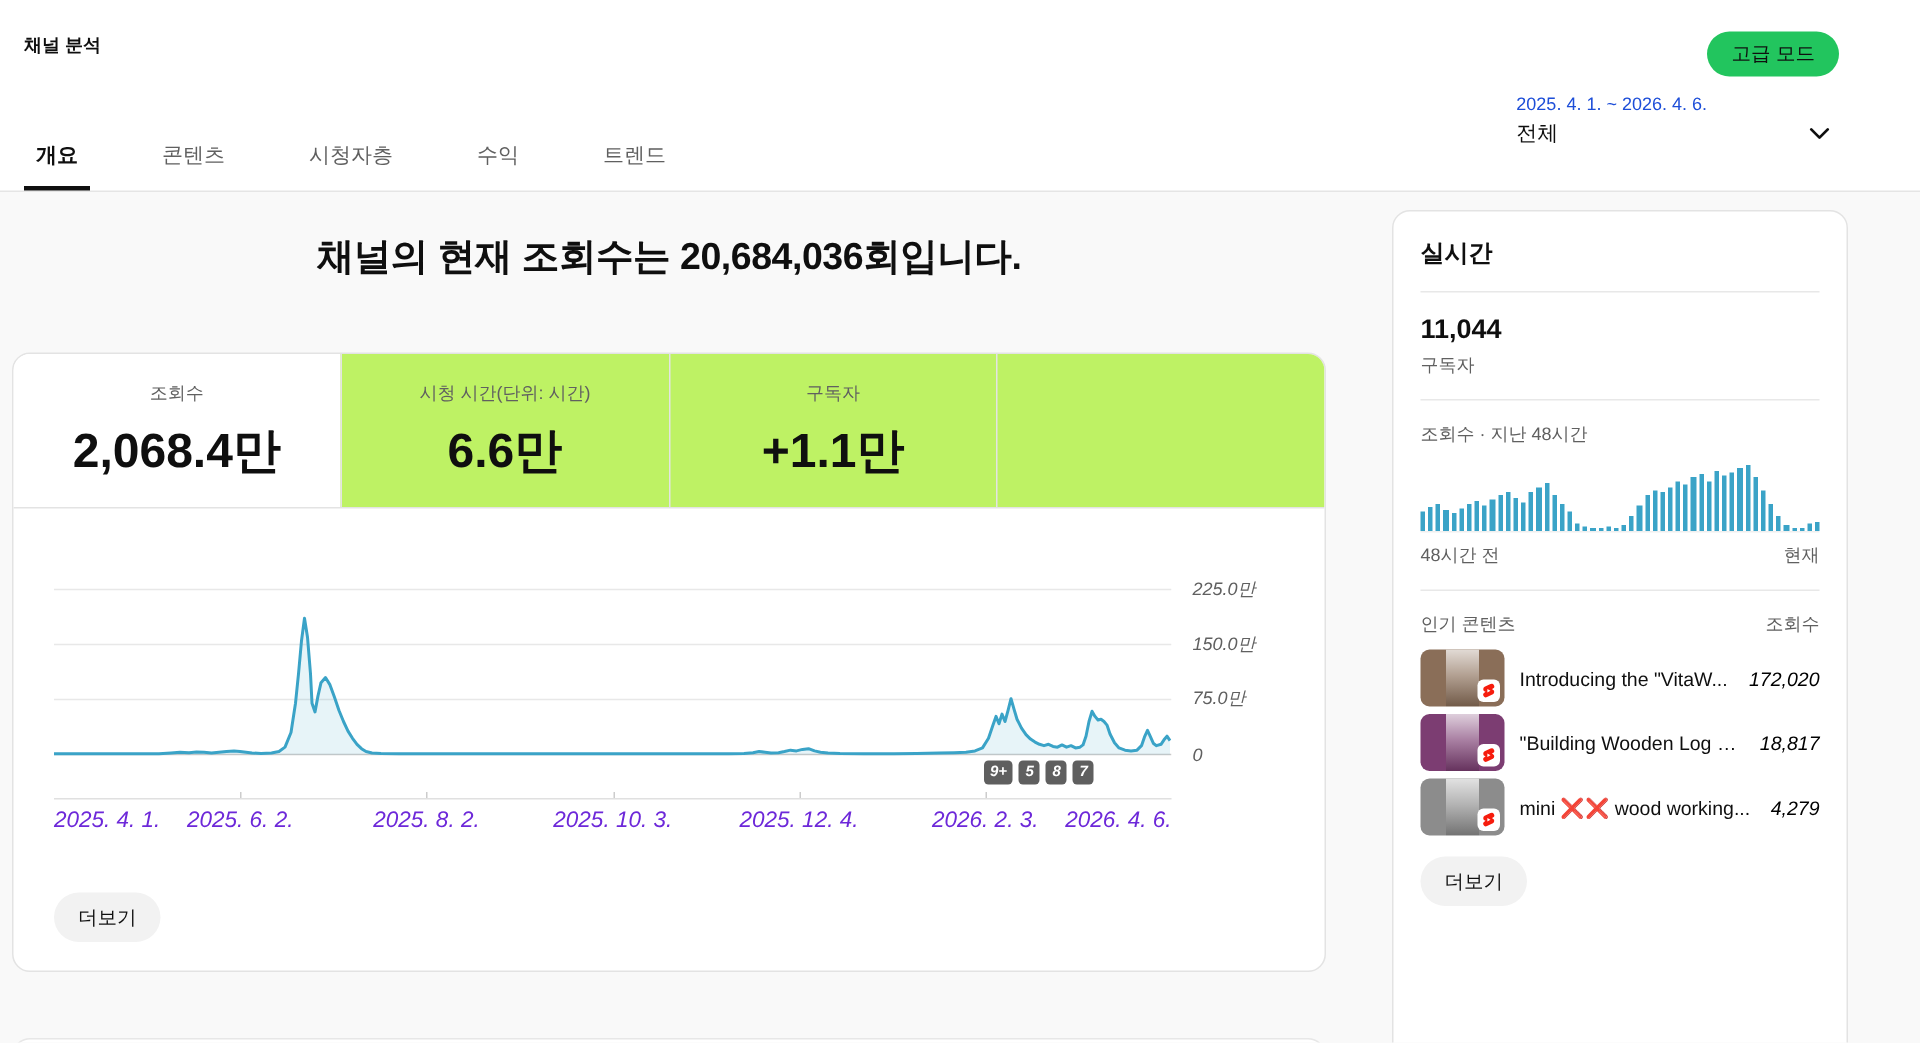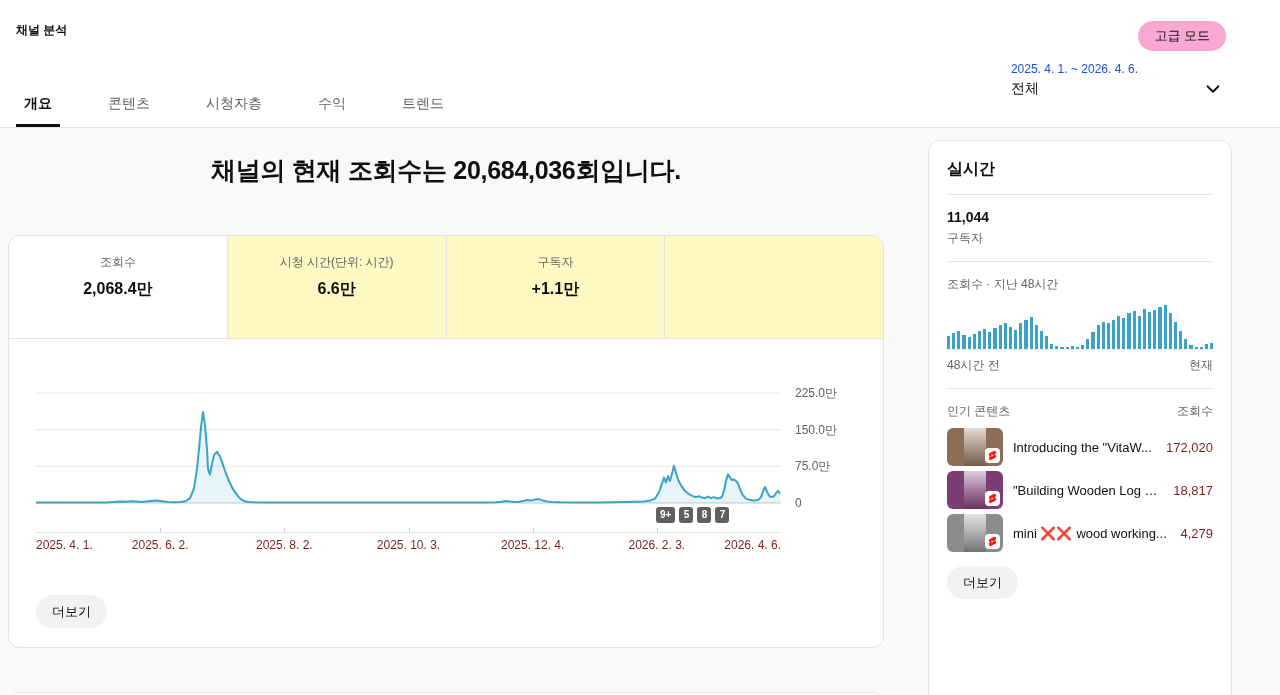--- a/index.html
+++ b/index.html
@@ -6,52 +6,52 @@
   html,body { width:1280px; height:695px; overflow:hidden; }
   body {
     font-family:"Liberation Sans","DejaVu Sans",sans-serif;
     background:#f9f9f9; color:#0f0f0f; position:relative;
   }
   
   .header { position:absolute; top:0; left:0; width:1280px; height:128px;
             background:#ffffff; border-bottom:1px solid #e5e5e5; z-index:2; }
   .page-title { position:absolute; left:16px; top:22px; font-size:12px; font-weight:700; }
   .adv-btn { position:absolute; top:21px; right:54px; height:30px; padding:0 16px;
-             background:#f9a8d4; border:none; border-radius:16px;
+             background:#22c55e; border:none; border-radius:16px;
              font-size:13px; font-weight:500; color:#0f0f0f; cursor:pointer;
              font-family:inherit; display:inline-flex; align-items:center; }
   .date-block { position:absolute; top:62px; right:142px; text-align:left; cursor:pointer; }
   .date-range { font-size:12px; color:#1d4ed8; }
   .date-filter { font-size:14px; color:#0f0f0f; margin-top:4px; }
   .chevron { position:absolute; top:78px; right:56px; width:22px; height:22px; cursor:pointer; }
   .tabs { position:absolute; bottom:0; left:16px; display:flex; gap:40px;align-items:center; }
   .tab { font-size:14px; color:#606060; padding:0 8px 14px 8px; cursor:pointer; font-weight:500; }
   .tab.active { color:#0f0f0f; border-bottom:3px solid #0f0f0f; padding-bottom:11px; font-weight:700; }
 
   
   .content { position:absolute; top:128px; left:0; width:1248px; height:567px; background:#f9f9f9; }
   .headline { position:absolute; left:8px; top:26px; width:876px; text-align:center;
               font-size:25px; font-weight:700; letter-spacing:-0.3px; }
 
   .main-card { position:absolute; left:8px; top:107px; width:876px; height:413px;
                background:#fff; border:1px solid #e3e3e3; border-radius:12px; overflow:hidden; }
   .metrics { display:flex; height:103px; border-bottom:1px solid #e3e3e3; }
-  .metric { flex:1; text-align:center; padding-top:18px; background:#fef9c3;
+  .metric { flex:1; text-align:center; padding-top:18px; background:#bef264;
             border-left:1px solid #e3e3e3; cursor:pointer; }
   .metric:first-child { border-left:none; }
   .metric.active { background:#ffffff; }
   .metric .m-label { font-size:12px; color:#606060; }
-  .metric .m-value { font-size:16px; font-weight:700; margin-top:8px; color:#0f0f0f; }
-
-  .chart-wrap { position:relative; margin:42px 0 0 27px; width:745px; height:175px; }
+  .metric .m-value { font-size:32px; font-weight:700; margin-top:8px; color:#0f0f0f; }
+
+  .chart-wrap { position:relative; margin:42px 0 0 27px; width:745px; height:175px;font-style:italic; }
   .ylabel { position:absolute; left:759px; transform:translateY(-50%);
             font-size:12px; color:#606060; white-space:nowrap; }
   .axisline { position:absolute; top:151px; left:0; width:745px; height:1px; background:#e0e0e0; }
   .vtick { position:absolute; top:147px; width:1px; height:4px; background:#cccccc; }
-  .xlabel { position:absolute; top:157px; font-size:12px; color:#7f1d1d; white-space:nowrap; }
+  .xlabel { position:absolute; top:157px; font-size:15px; color:#6d28d9; white-space:nowrap; }
   .badges { position:absolute; top:126px; left:620px; display:flex; gap:4px; }
   .badge { background:#5f5f5f; color:#fff; font-size:10px; font-weight:700;
            padding:3px 4px; border-radius:3px; line-height:1; cursor:pointer; min-width:14px; text-align:center; }
 
   .pill-btn { display:inline-flex; align-items:center; height:33px; padding:0 16px;
               background:#f2f2f2; border:none; border-radius:17px; font-size:13px;
               font-weight:500; color:#0f0f0f; cursor:pointer; font-family:inherit; }
   .main-more { margin:39px 0 0 27px; }
 
   .next-card { position:absolute; left:8px; top:564px; width:876px; height:40px;
@@ -59,38 +59,38 @@
 
   
   .sidebar-card { position:absolute; left:928px; top:12px; width:304px; height:640px;
                   background:#fff; border:1px solid #e3e3e3; border-radius:12px;
                   padding:18px; }
   .rt-title { font-size:16px; font-weight:700; }
   .rt-status { margin-top:9px; display:flex; align-items:center; gap:7px;
                font-size:12px; color:#606060; }
   .rt-dot { width:8px; height:8px; border-radius:50%; background:#3aa3c7; }
   .divider { height:1px; background:#e8e8e8; margin:14px 0; }
-  .rt-num { font-size:14px; font-weight:700; }
+  .rt-num { font-size:18px; font-weight:700; }
   .rt-sub { font-size:12px; color:#606060; margin-top:5px; }
   .rt-btn { margin-top:14px; }
   .rt-bars { display:flex; align-items:flex-end; gap:2px; height:44px; margin-top:13px;
              border-bottom:1px solid #efefef; }
   .rt-bar { flex:1; background:#3aa3c7; }
   .rt-axis { display:flex; justify-content:space-between; font-size:12px; color:#606060; margin-top:7px; }
   .tc-head { display:flex; justify-content:space-between; font-size:12px; color:#606060; }
   .tc-rows { margin-top:8px; }
   .tc-row { display:flex; align-items:center; gap:10px; height:38px; margin-top:5px; cursor:pointer; }
   .thumb { position:relative; width:56px; height:38px; border-radius:6px; overflow:hidden; flex-shrink:0; }
   .thumb .strip { position:absolute; left:50%; top:0; transform:translateX(-50%);
                   width:22px; height:100%;
                   background:linear-gradient(180deg, rgba(255,255,255,.75), rgba(255,255,255,.35) 45%, rgba(0,0,0,.18)); }
   .shorts-badge { position:absolute; right:3px; bottom:3px; width:15px; height:15px;
                   background:#fff; border-radius:4px; display:flex; align-items:center; justify-content:center; }
   .tc-title { flex:1; font-size:13px; color:#0f0f0f; white-space:nowrap; overflow:hidden; text-overflow:ellipsis; }
-  .tc-views { font-size:13px; color:#7f1d1d; }
+  .tc-views { font-size:13px; color:#000000;font-style:italic; }
   .sb-more { margin-top:14px; }
 </style>
 </head>
 <body>
 
 <div class="header">
   <div class="page-title">채널 분석</div>
   <button class="adv-btn">고급 모드</button>
   <div class="date-block">
     <div class="date-range">2025. 4. 1. ~ 2026. 4. 6.</div>

